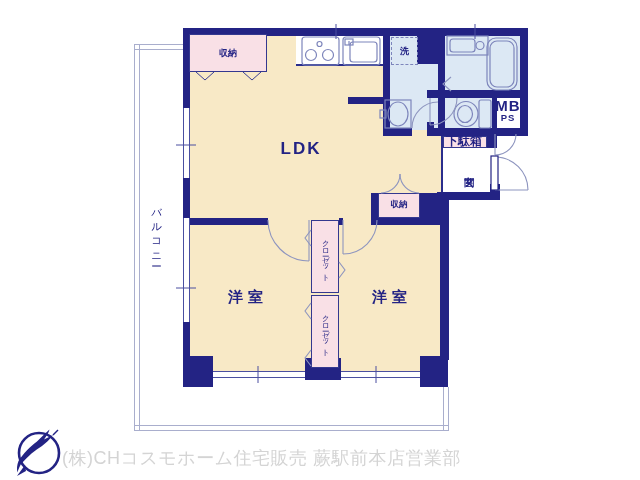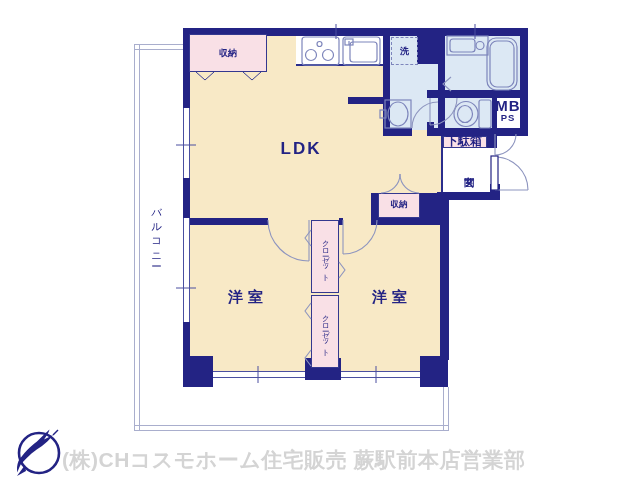--- a/index.html
+++ b/index.html
@@ -30,22 +30,22 @@
   .lbl{position:absolute;color:var(--wall-navy);transform:translate(-50%,-50%);
        white-space:pre;font-weight:600;line-height:1.15;text-align:center;}
   .vert{writing-mode:vertical-rl;text-orientation:upright;}
   .overlay{position:absolute;left:0;top:0;width:640px;height:480px;pointer-events:none;}
   .fx{stroke:var(--fixture-line);fill:none;stroke-width:1.2;}
   .arc{stroke:var(--door-arc);fill:none;stroke-width:1.1;}
   .tick{stroke:var(--window-line);fill:none;stroke-width:1;}
   .vmark{stroke:#3a3f96;fill:none;stroke-width:1;}
   .dashedbox{position:absolute;border:1.4px dashed var(--fixture-line);box-sizing:border-box;
              display:flex;align-items:center;justify-content:center;}
-  .footer-text{position:absolute;color:var(--footer-text);font-weight:bold;
-               font-size:21px;letter-spacing:0.5px;text-shadow:1px 1px 0 #ffffff;}
+  .footer-text{position:absolute;color:var(--footer-text);font-weight:normal;
+               font-size:18px;letter-spacing:0.5px;text-shadow:1px 1px 0 #ffffff;}
 </style>
 </head>
 <body>
 
 <div class="canvas">
 
   <div class="rail-v" style="left:134px;top:44px;width:6px;height:387px"></div>
   <div class="rail-h" style="left:134px;top:425px;width:315px;height:6px"></div>
   <div class="rail-v" style="left:443px;top:387px;width:6px;height:44px"></div>
   <div class="rail-h" style="left:134px;top:44px;width:50px;height:6px"></div>

